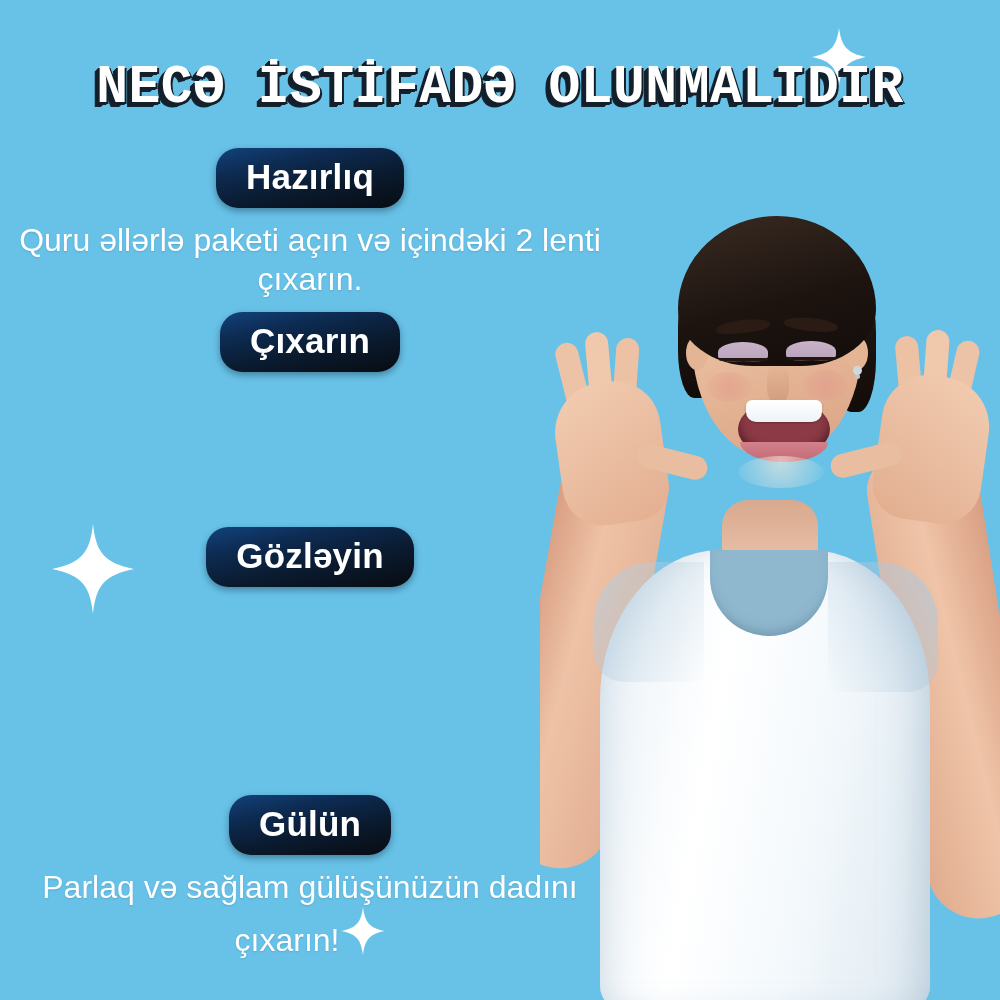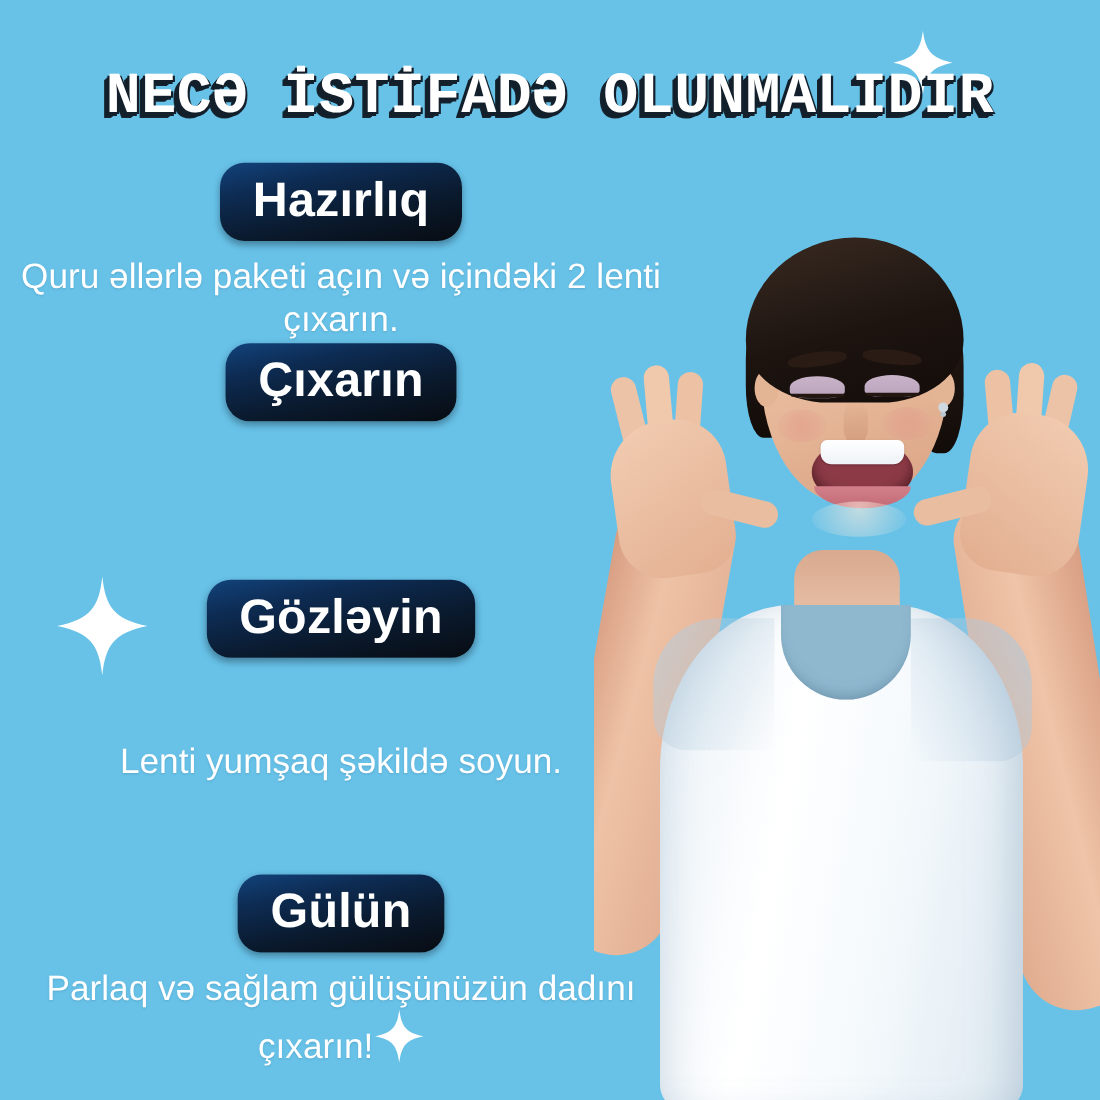--- a/index.html
+++ b/index.html
@@ -175,21 +175,21 @@
   
   .steps { position:absolute; left:0; top:0; width:620px; }
   .step { position:absolute; width:620px; text-align:center; }
 
   .badge {
     display:inline-block;
     padding:8px 30px 11px;
     border-radius:22px;
     background:linear-gradient(168deg,#12437c 0%,#0d2b52 28%,#0a1a2e 62%,#080c12 100%);
     color:#ffffff;
-    font-size:44px; font-weight:700; line-height:1.18;
+    font-size:35px; font-weight:700; line-height:1.18;
     letter-spacing:.2px;
     box-shadow:0 3px 7px rgba(8,20,35,.38);
   }
   .desc {
     margin-top:13px;
     color:#ffffff;
     font-size:32px; font-weight:400; line-height:1.22;
     text-shadow:0 1px 2px rgba(40,80,110,.22);
     padding:0 14px;
   }
@@ -276,21 +276,20 @@
 
     <div class="step s2">
       <span class="badge">Çıxarın</span>
     </div>
 
     <div class="step s3">
       <span class="badge">Gözləyin</span>
     </div>
 
     <div class="step s4">
-      <div class="desc">Lenti yumşaq şəkildə soyun.</div>
     </div>
 
     <div class="step s5">
       <span class="badge">Gülün</span>
       <div class="desc">
         <span>Parlaq və sağlam gülüşünüzün dadını çıxarın!</span><span class="inlinestar">
           <svg width="44" height="48" viewBox="0 0 44 48">
             <path d="M22 0 C24 15 28 21 44 24 C28 27 24 33 22 48 C20 33 16 27 0 24 C16 21 20 15 22 0 Z" fill="#ffffff"></path>
           </svg></span>
       </div>

